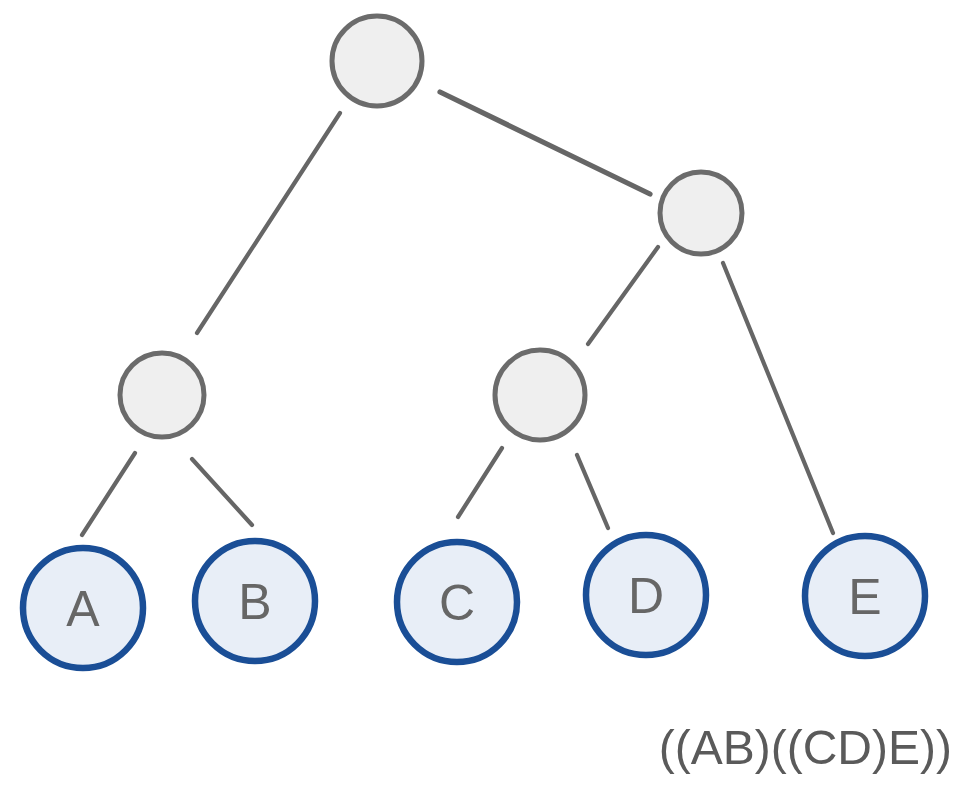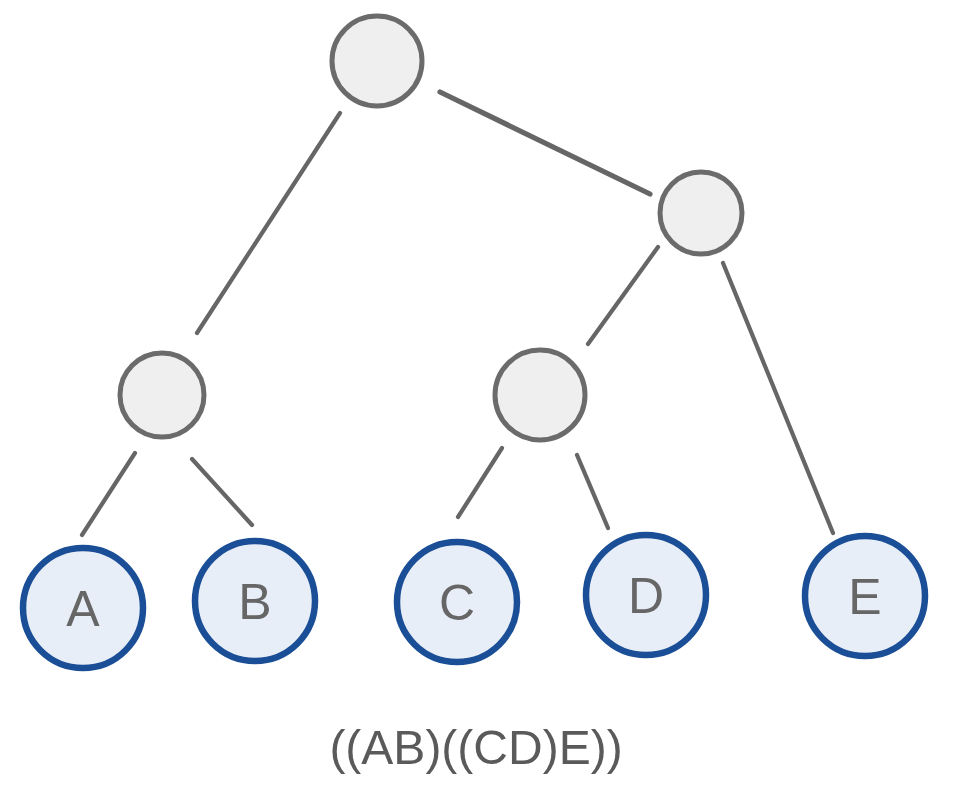--- a/index.html
+++ b/index.html
@@ -23,21 +23,21 @@
   }
   #tree-svg text {
     font-family: "Liberation Sans", sans-serif;
     font-size: 50px;
   }
   .caption {
     position: absolute;
     top: 724px;
     left: 0;
     width: 952px;
-    text-align: center;
+    text-align: right;
     font-size: 48px;
     line-height: 1;
     color: #5a5a5a;
     white-space: nowrap;
   }
 </style>
 </head>
 <body>
 
 <div class="stage">

